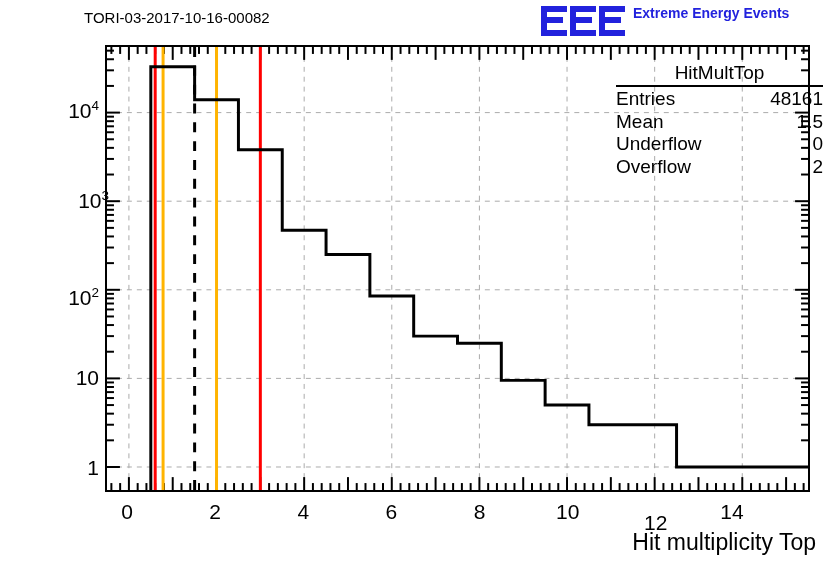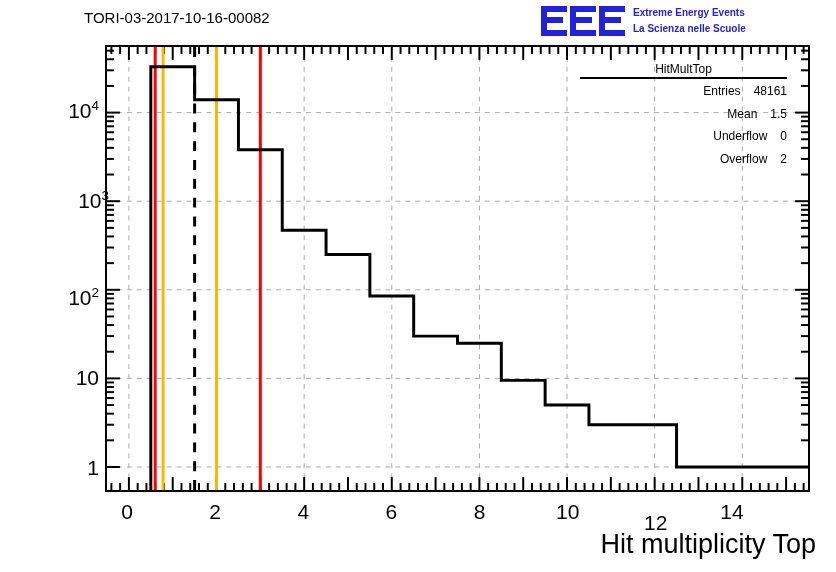--- a/index.html
+++ b/index.html
@@ -7,40 +7,40 @@
        font-family:"Liberation Sans", sans-serif;color:#000;}
 
   
   #plot-title{position:absolute;left:84px;top:9px;font-size:15px;letter-spacing:0px;
               white-space:nowrap;color:#000;}
 
   
   #eee-logo{position:absolute;left:541px;top:4px;width:292px;height:36px;}
   #eee-logo .eee-mark{position:absolute;left:0;top:0;width:84px;height:34px;}
   #eee-logo .logo-lines{position:absolute;left:92px;top:1px;}
-  #eee-logo .logo-line{font-size:10px;color:#2222dd;line-height:16px;white-space:nowrap;font-weight:bold;}
+  #eee-logo .logo-line{font-size:14px;color:#2222dd;line-height:16px;white-space:nowrap;font-weight:bold;}
 
   
   #plot-frame{position:absolute;left:105px;top:45px;width:705px;height:447px;
               border:2px solid #000;box-sizing:border-box;background:#fff;}
   #plot-canvas{position:absolute;left:0;top:0;width:100%;height:100%;}
 
   
   .ylab{position:absolute;text-align:right;font-size:21px;white-space:nowrap;}
   .ylab sup{font-size:13.5px;vertical-align:super;}
   .xlab{position:absolute;text-align:center;font-size:21px;white-space:nowrap;}
 
   
-  #xaxis-title{position:absolute;right:20px;top:529px;font-size:27px;white-space:nowrap;}
-
-  
-  #stats-box{position:absolute;left:580px;top:62px;width:207px;font-size:12px;}
+  #xaxis-title{position:absolute;right:20px;top:529px;font-size:23px;white-space:nowrap;}
+
+  
+  #stats-box{position:absolute;left:616px;top:62px;width:207px;font-size:19px;}
   #stats-title{text-align:center;padding-bottom:1px;}
   #stats-rule{height:2px;background:#000;margin:0 0 1px 0;}
-  .stat-row{display:flex;justify-content:flex-end;line-height:22.5px;white-space:nowrap;gap:13px;}
+  .stat-row{display:flex;justify-content:space-between;line-height:22.5px;white-space:nowrap;gap:13px;}
   .stat-row .k{text-align:left;}
   .stat-row .v{text-align:right;}
 </style>
 </head>
 <body>
 
 <div id="plot-title">TORI-03-2017-10-16-00082</div>
 
 <div id="eee-logo">
   <svg class="eee-mark" viewBox="0 0 84 34">
@@ -54,21 +54,20 @@
       <rect x="29" y="13" width="22" height="6"></rect>
       <rect x="29" y="26" width="26" height="6"></rect>
       <rect x="58" y="2" width="26" height="6"></rect>
       <rect x="58" y="2" width="6" height="30"></rect>
       <rect x="58" y="13" width="22" height="6"></rect>
       <rect x="58" y="26" width="26" height="6"></rect>
     </g>
   </svg>
   <div class="logo-lines">
     <div class="logo-line">Extreme Energy Events</div>
-    <div class="logo-line">La Scienza nelle Scuole</div>
   </div>
 </div>
 
 <div id="plot-frame">
   <svg id="plot-canvas" viewBox="0 0 705 447" preserveAspectRatio="none">
     <g id="g-grid">
         <line x1="0" y1="423.78842444078543" x2="705" y2="423.78842444078543" stroke="#aaaaaa" stroke-width="1" stroke-dasharray="5,5"></line>
         <line x1="0" y1="334.3884244407854" x2="705" y2="334.3884244407854" stroke="#aaaaaa" stroke-width="1" stroke-dasharray="5,5"></line>
         <line x1="0" y1="244.98842444078542" x2="705" y2="244.98842444078542" stroke="#aaaaaa" stroke-width="1" stroke-dasharray="5,5"></line>
         <line x1="0" y1="155.58842444078545" x2="705" y2="155.58842444078545" stroke="#aaaaaa" stroke-width="1" stroke-dasharray="5,5"></line>

